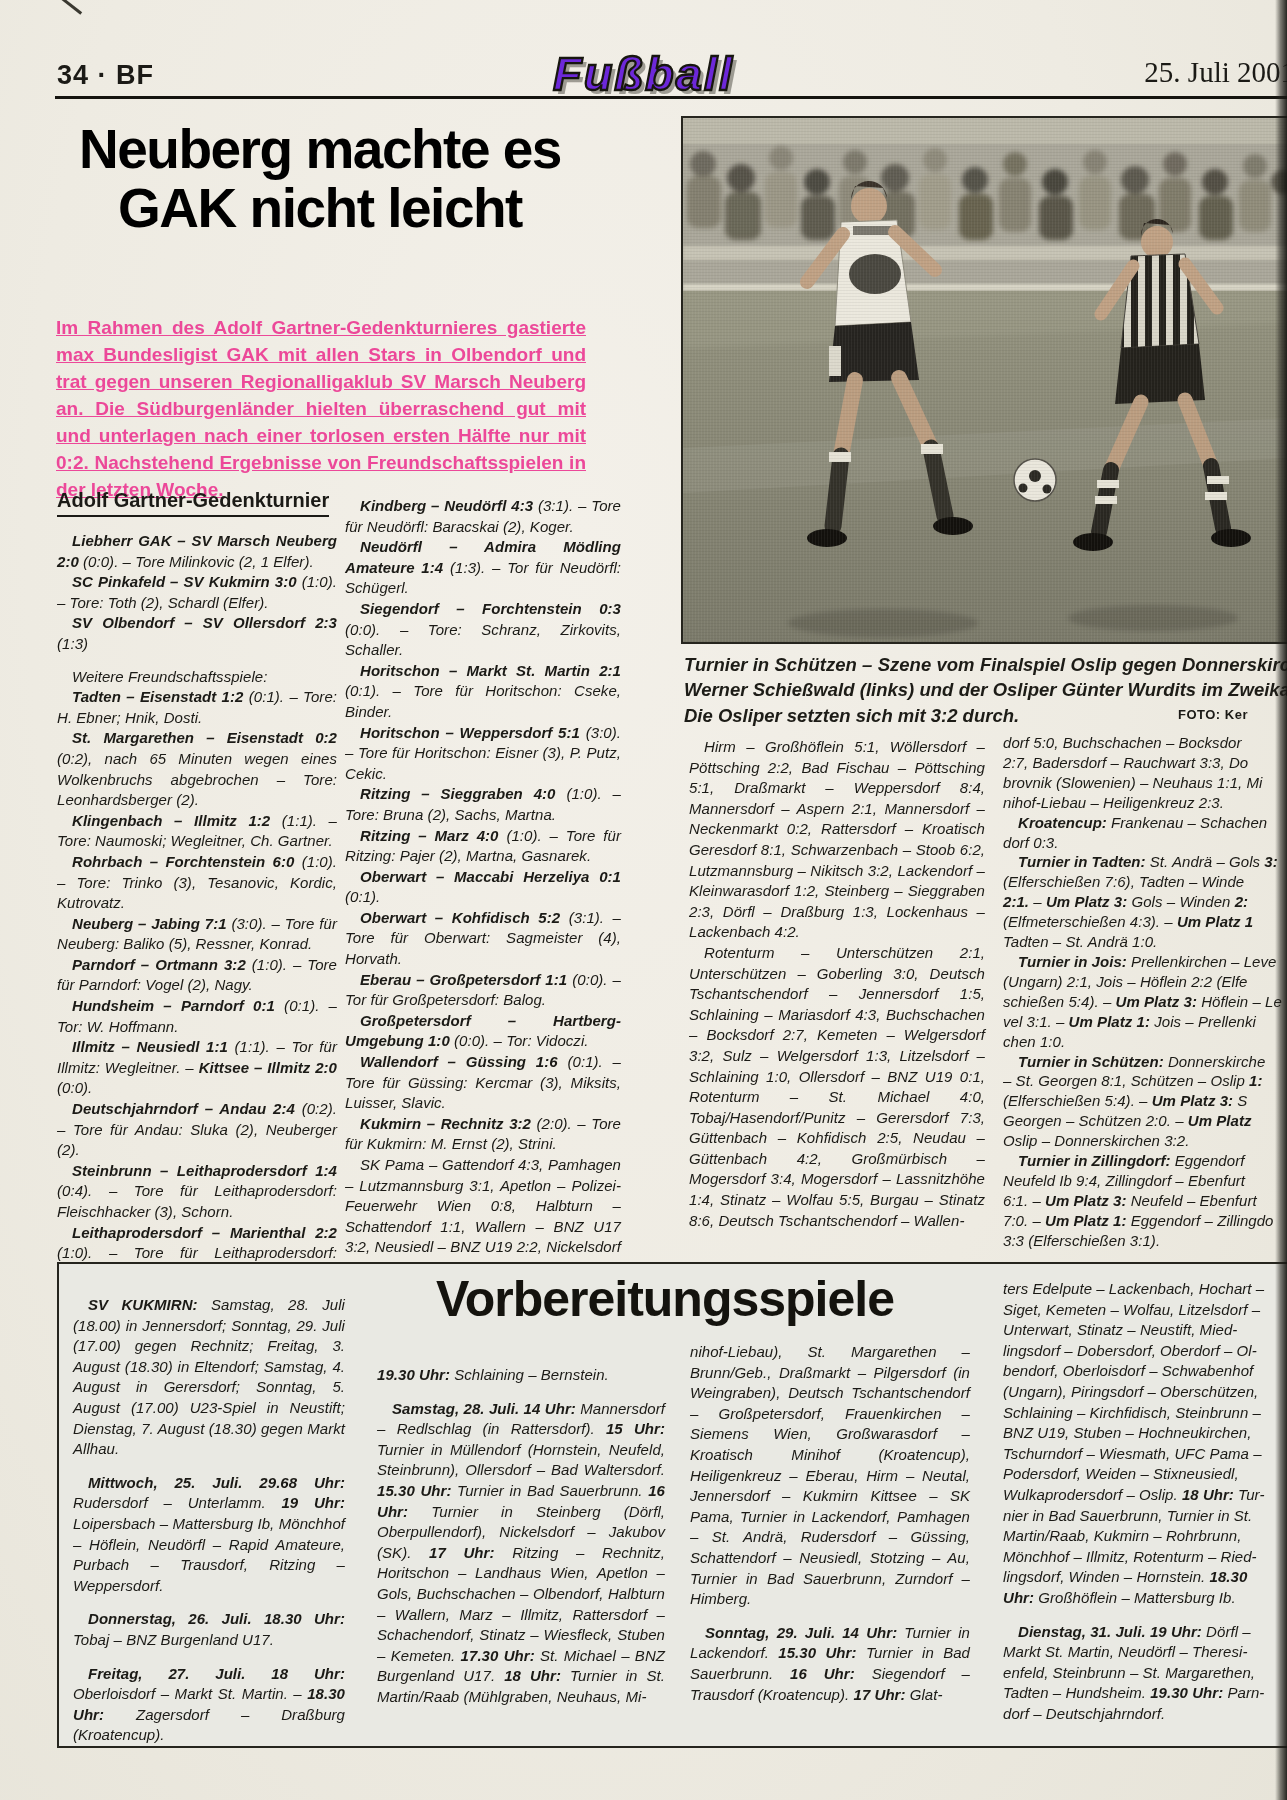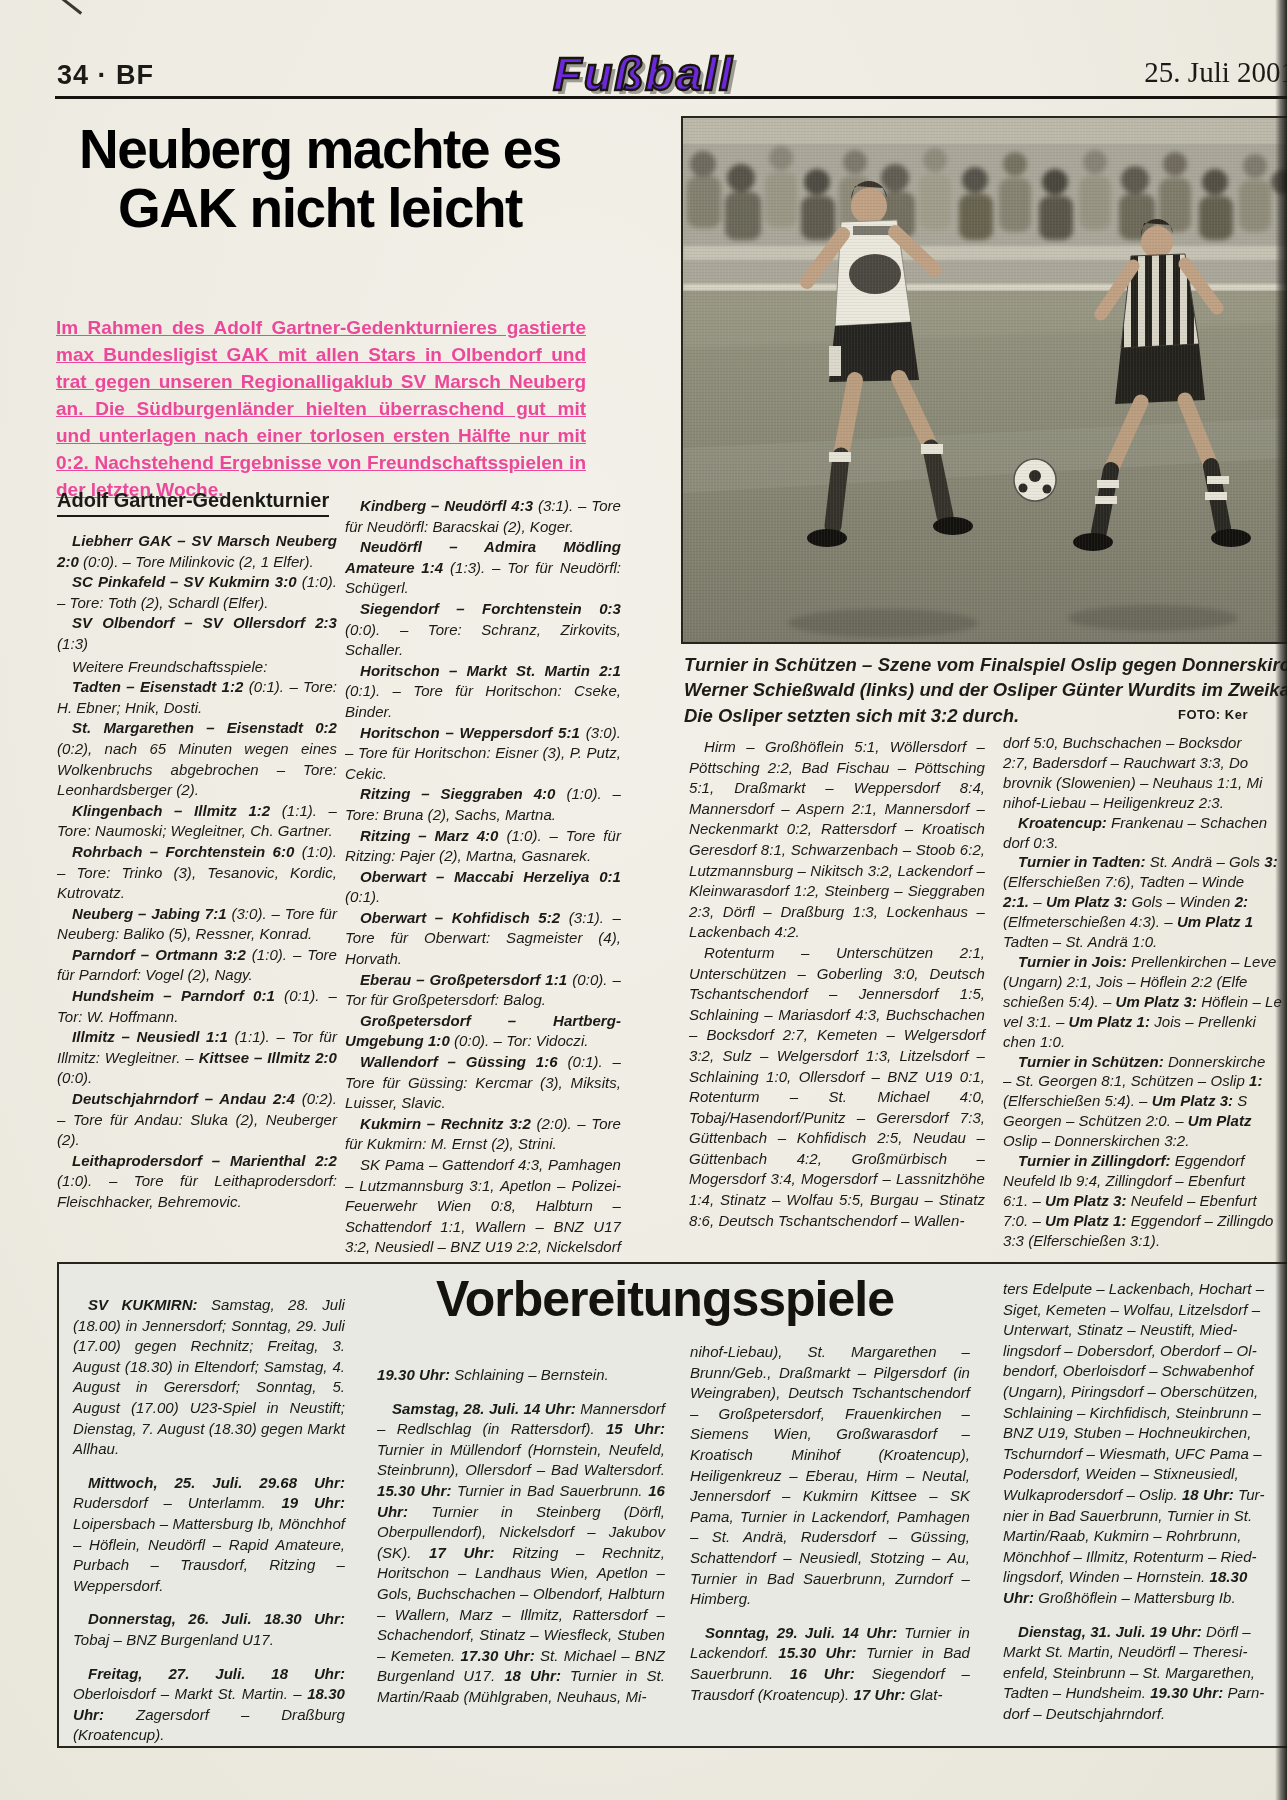--- a/index.html
+++ b/index.html
@@ -27,21 +27,21 @@
   #hdr-rule{left:55px;top:96px;width:1232px;height:3px;background:#15140f;}
 
   
   #headline{left:40px;top:120px;width:560px;text-align:center;font-size:55px;line-height:59px;font-weight:700;letter-spacing:-1.5px;color:#000000;}
   #intro{left:56px;top:314px;width:530px;font-size:19px;line-height:27px;font-weight:700;text-align:justify;color:#ec4899;text-decoration:underline;}
 
   
   .col{font-size:15px;line-height:20.6px;letter-spacing:.05px;}
   .col p{margin:0;text-align:justify;font-style:italic;}
   .p.ind{text-indent:15px;}
-  .p.gap{margin-top:2px;}
+  .p.gap{margin-top:12px;}
   .p.pre{white-space:pre-line;text-align:left;}
   #results-heading{left:57px;top:489px;font-size:20px;font-weight:700;border-bottom:2.5px solid #1b1a16;padding-bottom:3px;}
   #col1{left:57px;top:531px;width:280px;}
   #col2{left:345px;top:496px;width:276px;}
   #col3{left:689px;top:737px;width:296px;}
   #col4{left:1003px;top:733px;width:310px;line-height:19.9px;}
 
   
   #photo{left:681px;top:116px;width:606px;height:524px;border:2px solid #26251e;box-sizing:content-box;background:#8f8e7d;}
   #photo::after{content:"";position:absolute;inset:0;
@@ -203,20 +203,21 @@
     <p class="p ind gap">Weitere Freundschaftsspiele:</p>
     <p class="p ind"><b>Tadten – Eisenstadt 1:2</b> (0:1). – Tore: H. Ebner; Hnik, Dosti.</p>
     <p class="p ind"><b>St. Margarethen – Eisenstadt 0:2</b> (0:2), nach 65 Minuten wegen eines Wolkenbruchs abgebrochen – Tore: Leonhardsberger (2).</p>
     <p class="p ind"><b>Klingenbach – Illmitz 1:2</b> (1:1). – Tore: Naumoski; Wegleitner, Ch. Gartner.</p>
     <p class="p ind"><b>Rohrbach – Forchtenstein 6:0</b> (1:0). – Tore: Trinko (3), Tesanovic, Kordic, Kutrovatz.</p>
     <p class="p ind"><b>Neuberg – Jabing 7:1</b> (3:0). – Tore für Neuberg: Baliko (5), Ressner, Konrad.</p>
     <p class="p ind"><b>Parndorf – Ortmann 3:2</b> (1:0). – Tore für Parndorf: Vogel (2), Nagy.</p>
     <p class="p ind"><b>Hundsheim – Parndorf 0:1</b> (0:1). – Tor: W. Hoffmann.</p>
     <p class="p ind"><b>Illmitz – Neusiedl 1:1</b> (1:1). – Tor für Illmitz: Wegleitner. – <b>Kittsee – Illmitz 2:0</b> (0:0).</p>
     <p class="p ind"><b>Deutschjahrndorf – Andau 2:4</b> (0:2). – Tore für Andau: Sluka (2), Neuberger (2).</p>
+    <p class="p ind"><b>Steinbrunn – Leithaprodersdorf 1:4</b> (0:4). – Tore für Leithaprodersdorf: Fleischhacker (3), Schorn.</p>
     <p class="p ind"><b>Leithaprodersdorf – Marienthal 2:2</b> (1:0). – Tore für Leithaprodersdorf: Fleischhacker, Behremovic.</p>
   </div>
 <div class="abs col" id="col2">
     <p class="p ind"><b>Kindberg – Neudörfl 4:3</b> (3:1). – Tore für Neudörfl: Baracskai (2), Koger.</p>
     <p class="p ind"><b>Neudörfl – Admira Mödling Amateure 1:4</b> (1:3). – Tor für Neudörfl: Schügerl.</p>
     <p class="p ind"><b>Siegendorf – Forchtenstein 0:3</b> (0:0). – Tore: Schranz, Zirkovits, Schaller.</p>
     <p class="p ind"><b>Horitschon – Markt St. Martin 2:1</b> (0:1). – Tore für Horitschon: Cseke, Binder.</p>
     <p class="p ind"><b>Horitschon – Weppersdorf 5:1</b> (3:0). – Tore für Horitschon: Eisner (3), P. Putz, Cekic.</p>
     <p class="p ind"><b>Ritzing – Sieggraben 4:0</b> (1:0). – Tore: Bruna (2), Sachs, Martna.</p>
     <p class="p ind"><b>Ritzing – Marz 4:0</b> (1:0). – Tore für Ritzing: Pajer (2), Martna, Gasnarek.</p>

